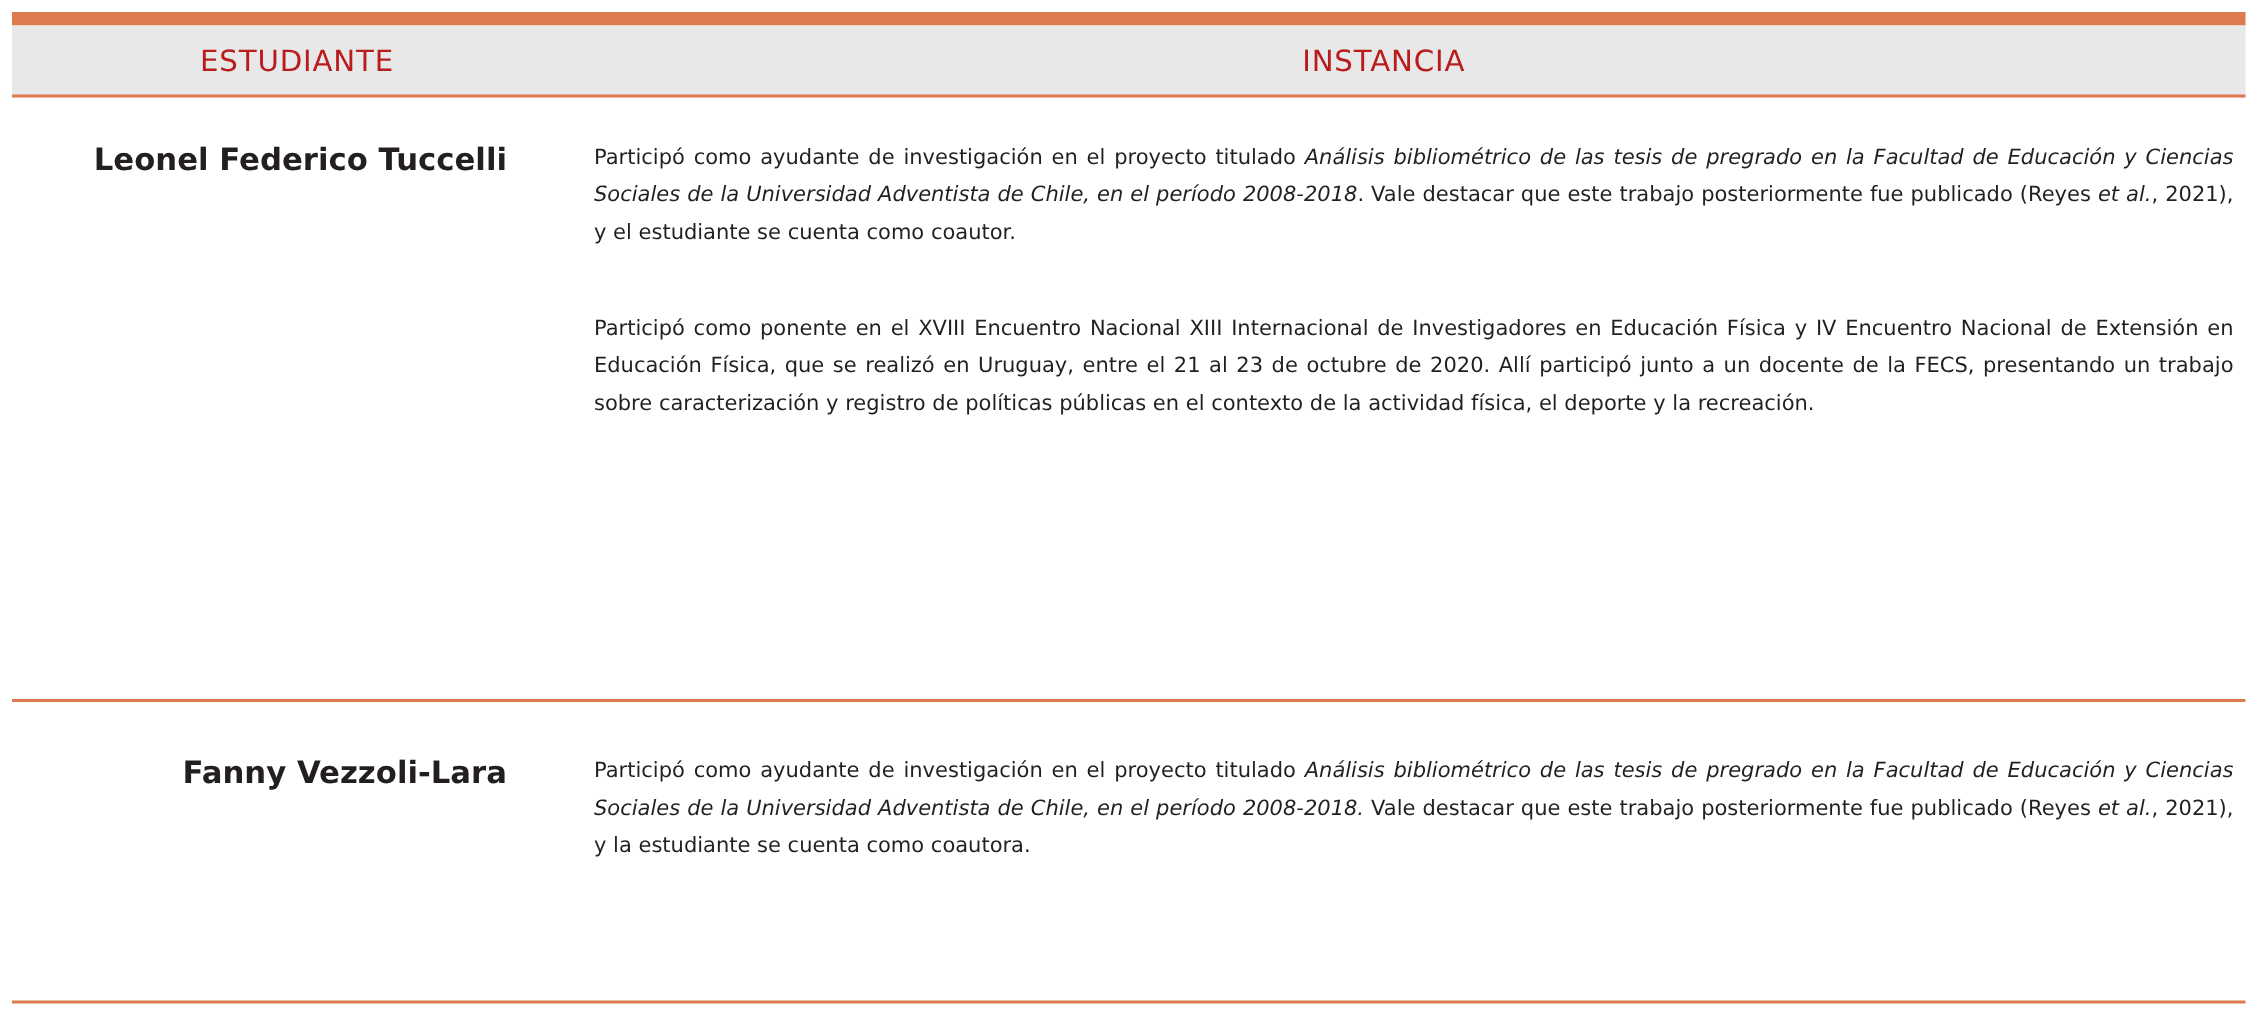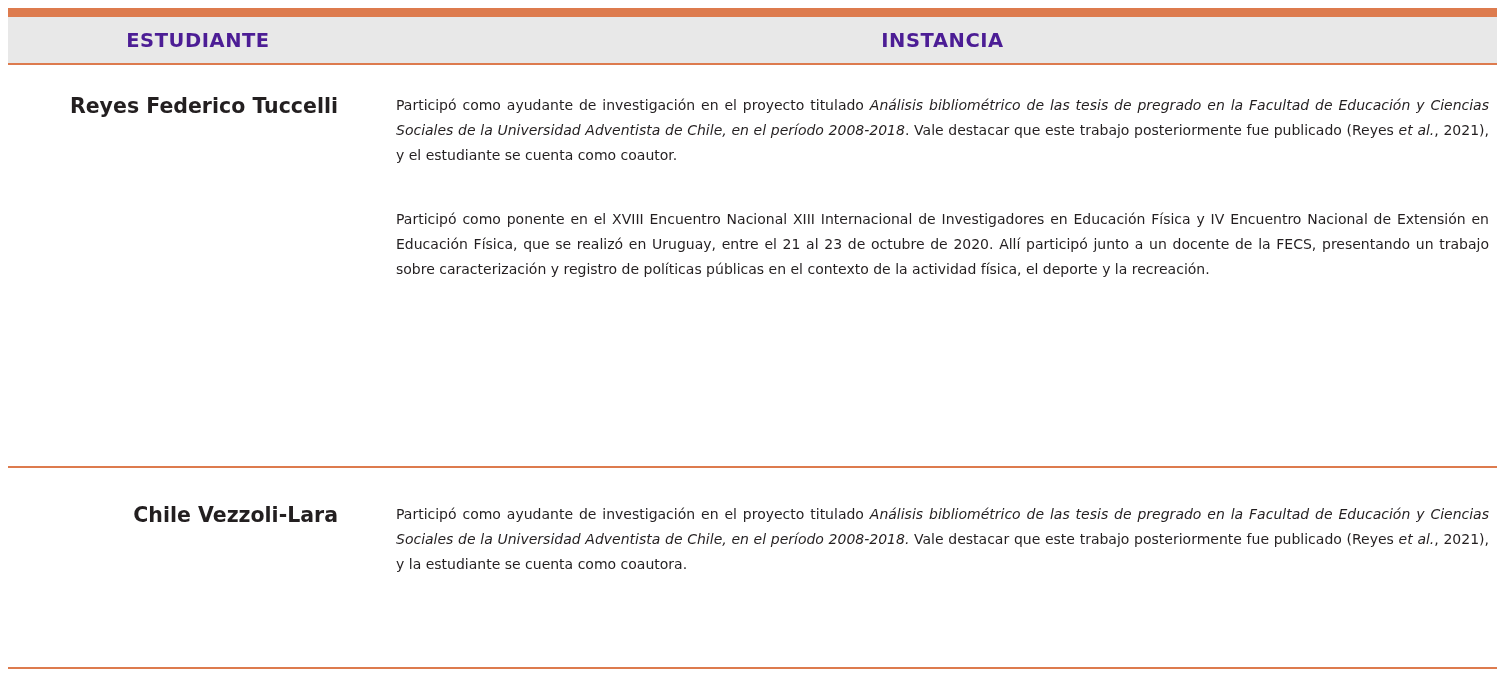--- a/index.html
+++ b/index.html
@@ -37,30 +37,30 @@
     border-bottom: 2px solid #dd7b4e;
   }
   .head-cell {
     position: absolute;
     top: 0;
     height: 46px;
     display: flex;
     align-items: center;
     justify-content: center;
     font-size: 19.5px;
-    font-weight: 700;
+    font-weight: 400;
     letter-spacing: 0.55px;
-    color: #4c1d95;
+    color: #b91c1c;
   }
   .head-cell.estudiante {
     left: 0;
     width: 380px;
   }
   .head-cell.instancia {
-    left: 380px;
+    left: 360px;
     width: 1109px;
   }
 
   
   .row {
     display: flex;
     align-items: flex-start;
     border-bottom: 2px solid #dd7b4e;
     box-sizing: border-box;
   }
@@ -107,27 +107,27 @@
 <div class="table-wrap">
 
   <div class="top-bar"></div>
 
   <div class="head-band">
     <div class="head-cell estudiante">ESTUDIANTE</div>
     <div class="head-cell instancia">INSTANCIA</div>
   </div>
 
   <div class="row r1">
-    <div class="cell-name">Reyes Federico Tuccelli</div>
+    <div class="cell-name">Leonel Federico Tuccelli</div>
     <div class="cell-body">
         <p><span>Participó como ayudante de investigación en el proyecto titulado </span><i>Análisis bibliométrico de las tesis de pregrado en la Facultad de Educación y Ciencias Sociales de la Universidad Adventista de Chile, en el período 2008-2018</i><span>. Vale destacar que este trabajo posteriormente fue publicado (Reyes </span><i>et al.</i><span>, 2021), y el estudiante se cuenta como coautor.</span></p>
         <p><span>Participó como ponente en el XVIII Encuentro Nacional XIII Internacional de Investigadores en Educación Física y IV Encuentro Nacional de Extensión en Educación Física, que se realizó en Uruguay, entre el 21 al 23 de octubre de 2020. Allí participó junto a un docente de la FECS, presentando un trabajo sobre caracterización y registro de políticas públicas en el contexto de la actividad física, el deporte y la recreación.</span></p>
       </div>
   </div>
 
   <div class="row r2">
-    <div class="cell-name">Chile Vezzoli-Lara</div>
+    <div class="cell-name">Fanny Vezzoli-Lara</div>
     <div class="cell-body">
         <p><span>Participó como ayudante de investigación en el proyecto titulado </span><i>Análisis bibliométrico de las tesis de pregrado en la Facultad de Educación y Ciencias Sociales de la Universidad Adventista de Chile, en el período 2008-2018.</i><span> Vale destacar que este trabajo posteriormente fue publicado (Reyes </span><i>et al.</i><span>, 2021), y la estudiante se cuenta como coautora.</span></p>
       </div>
   </div>
 
 </div>
 
 </body></html>

